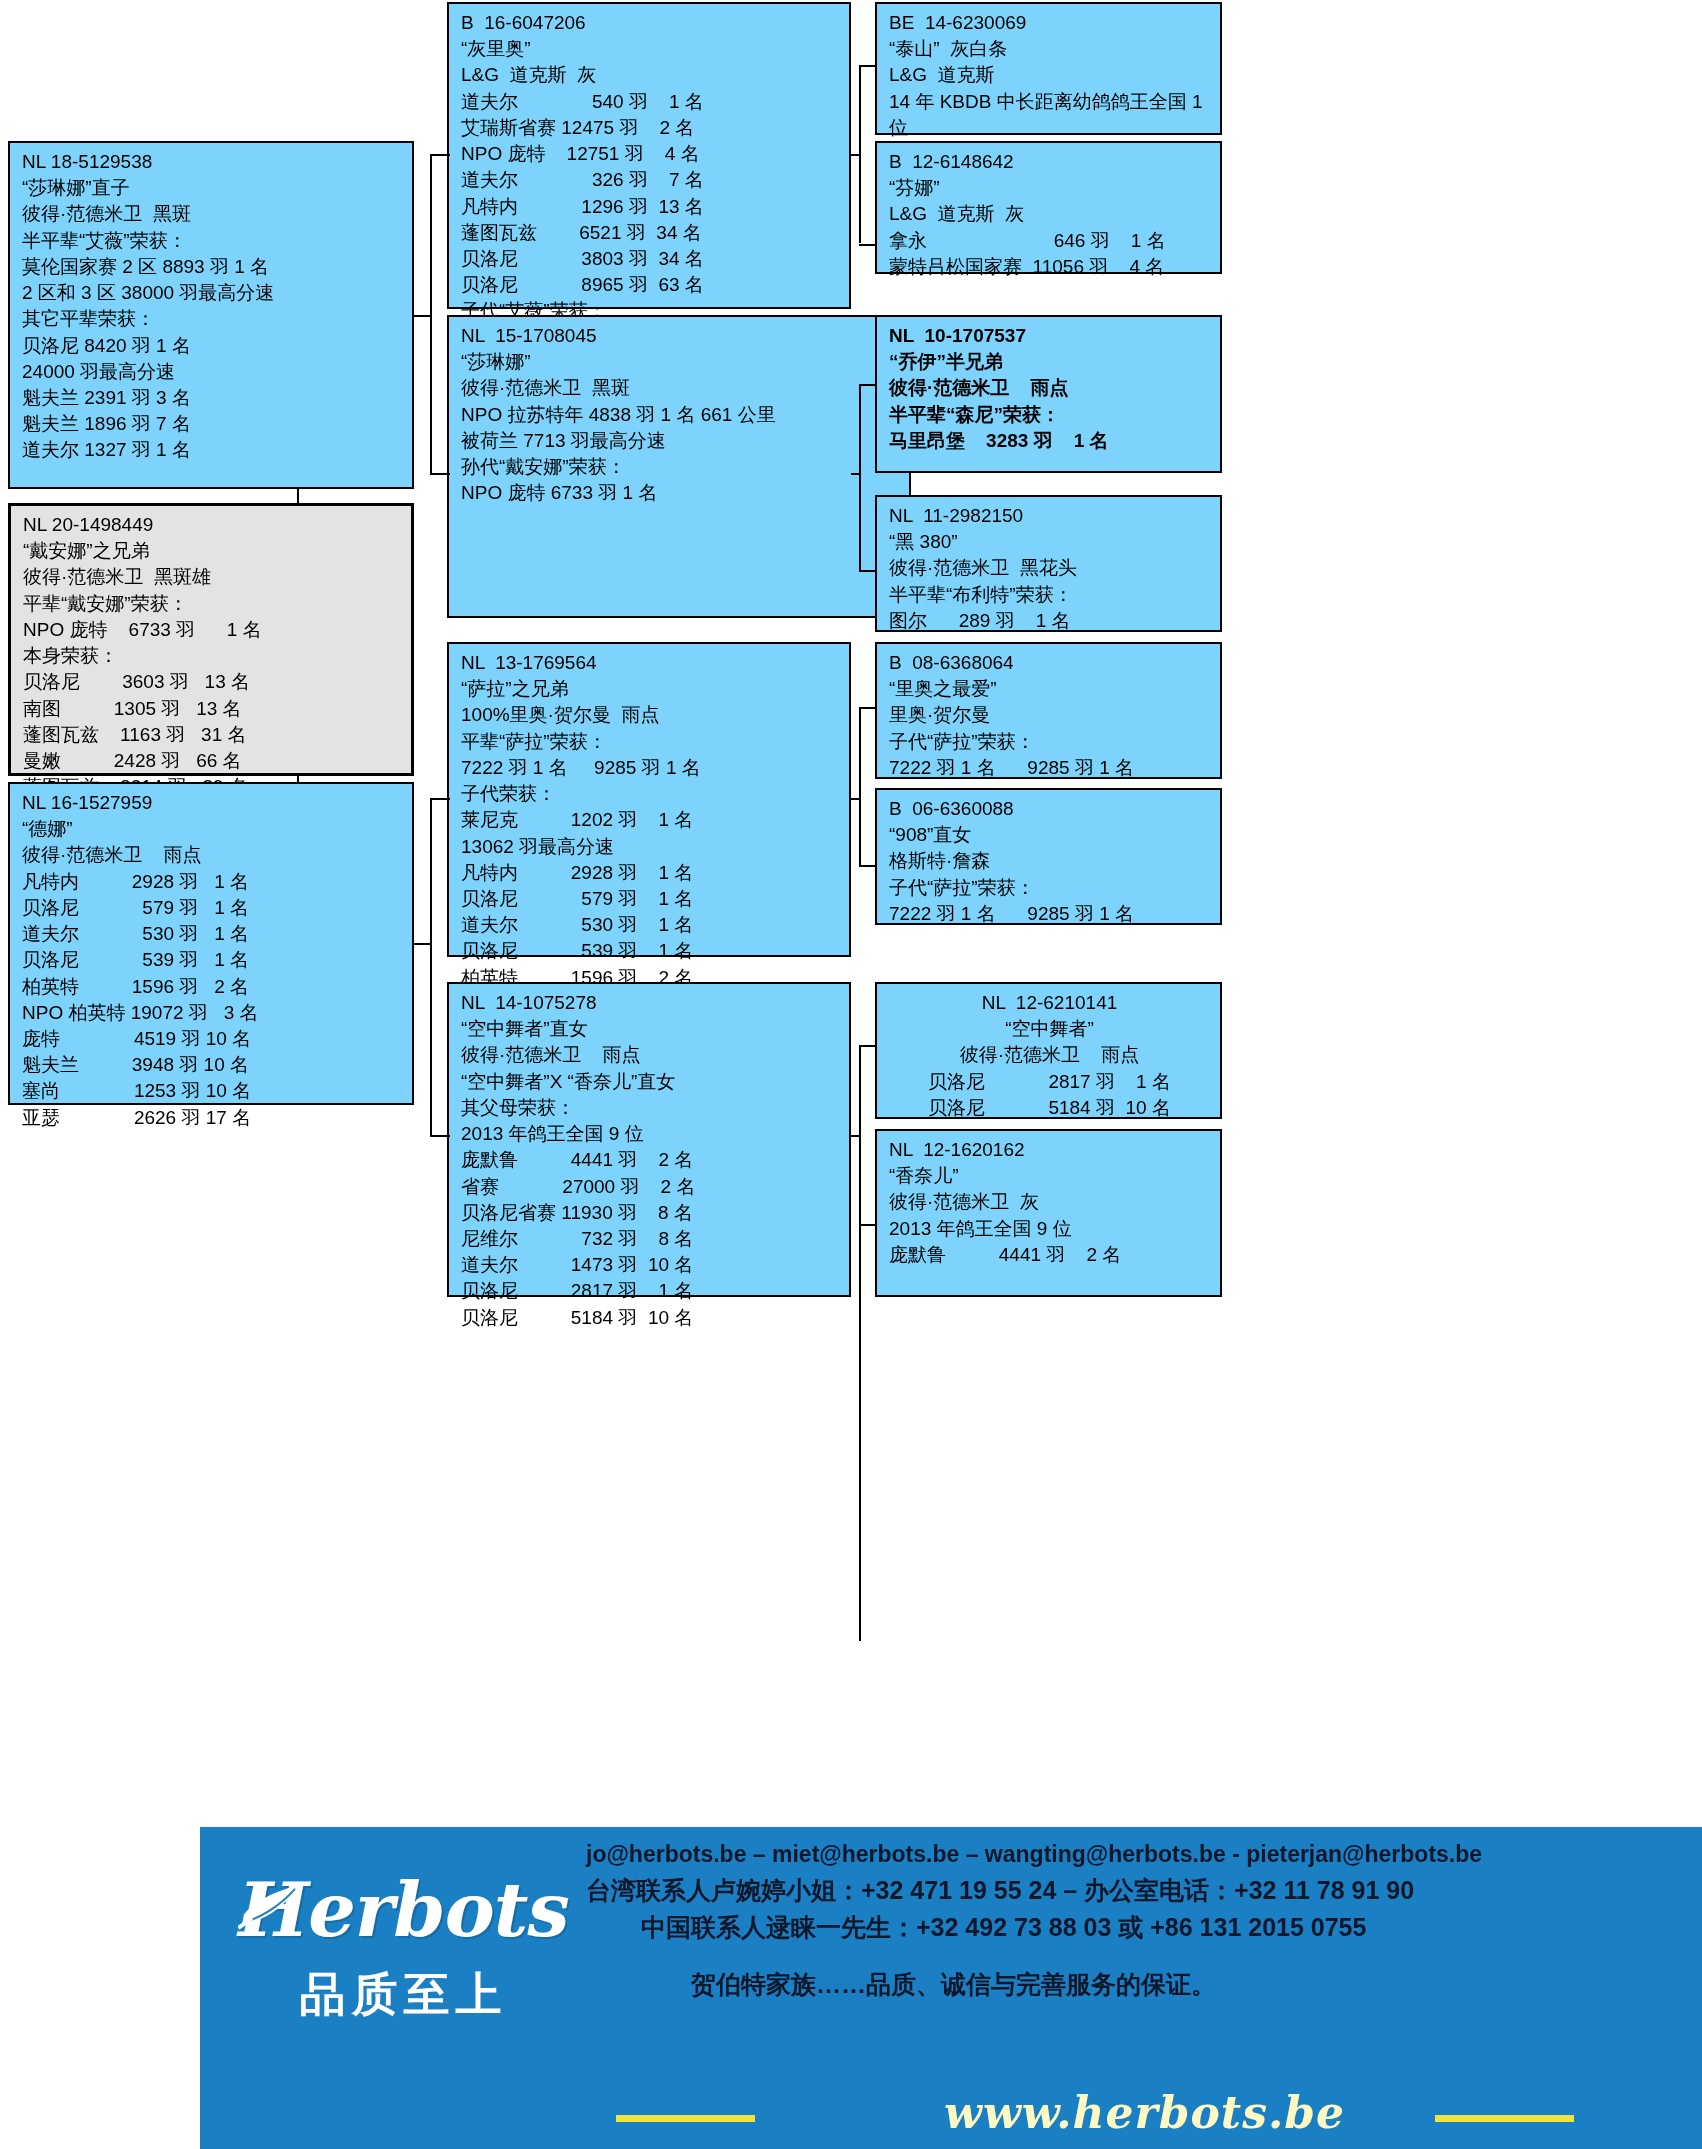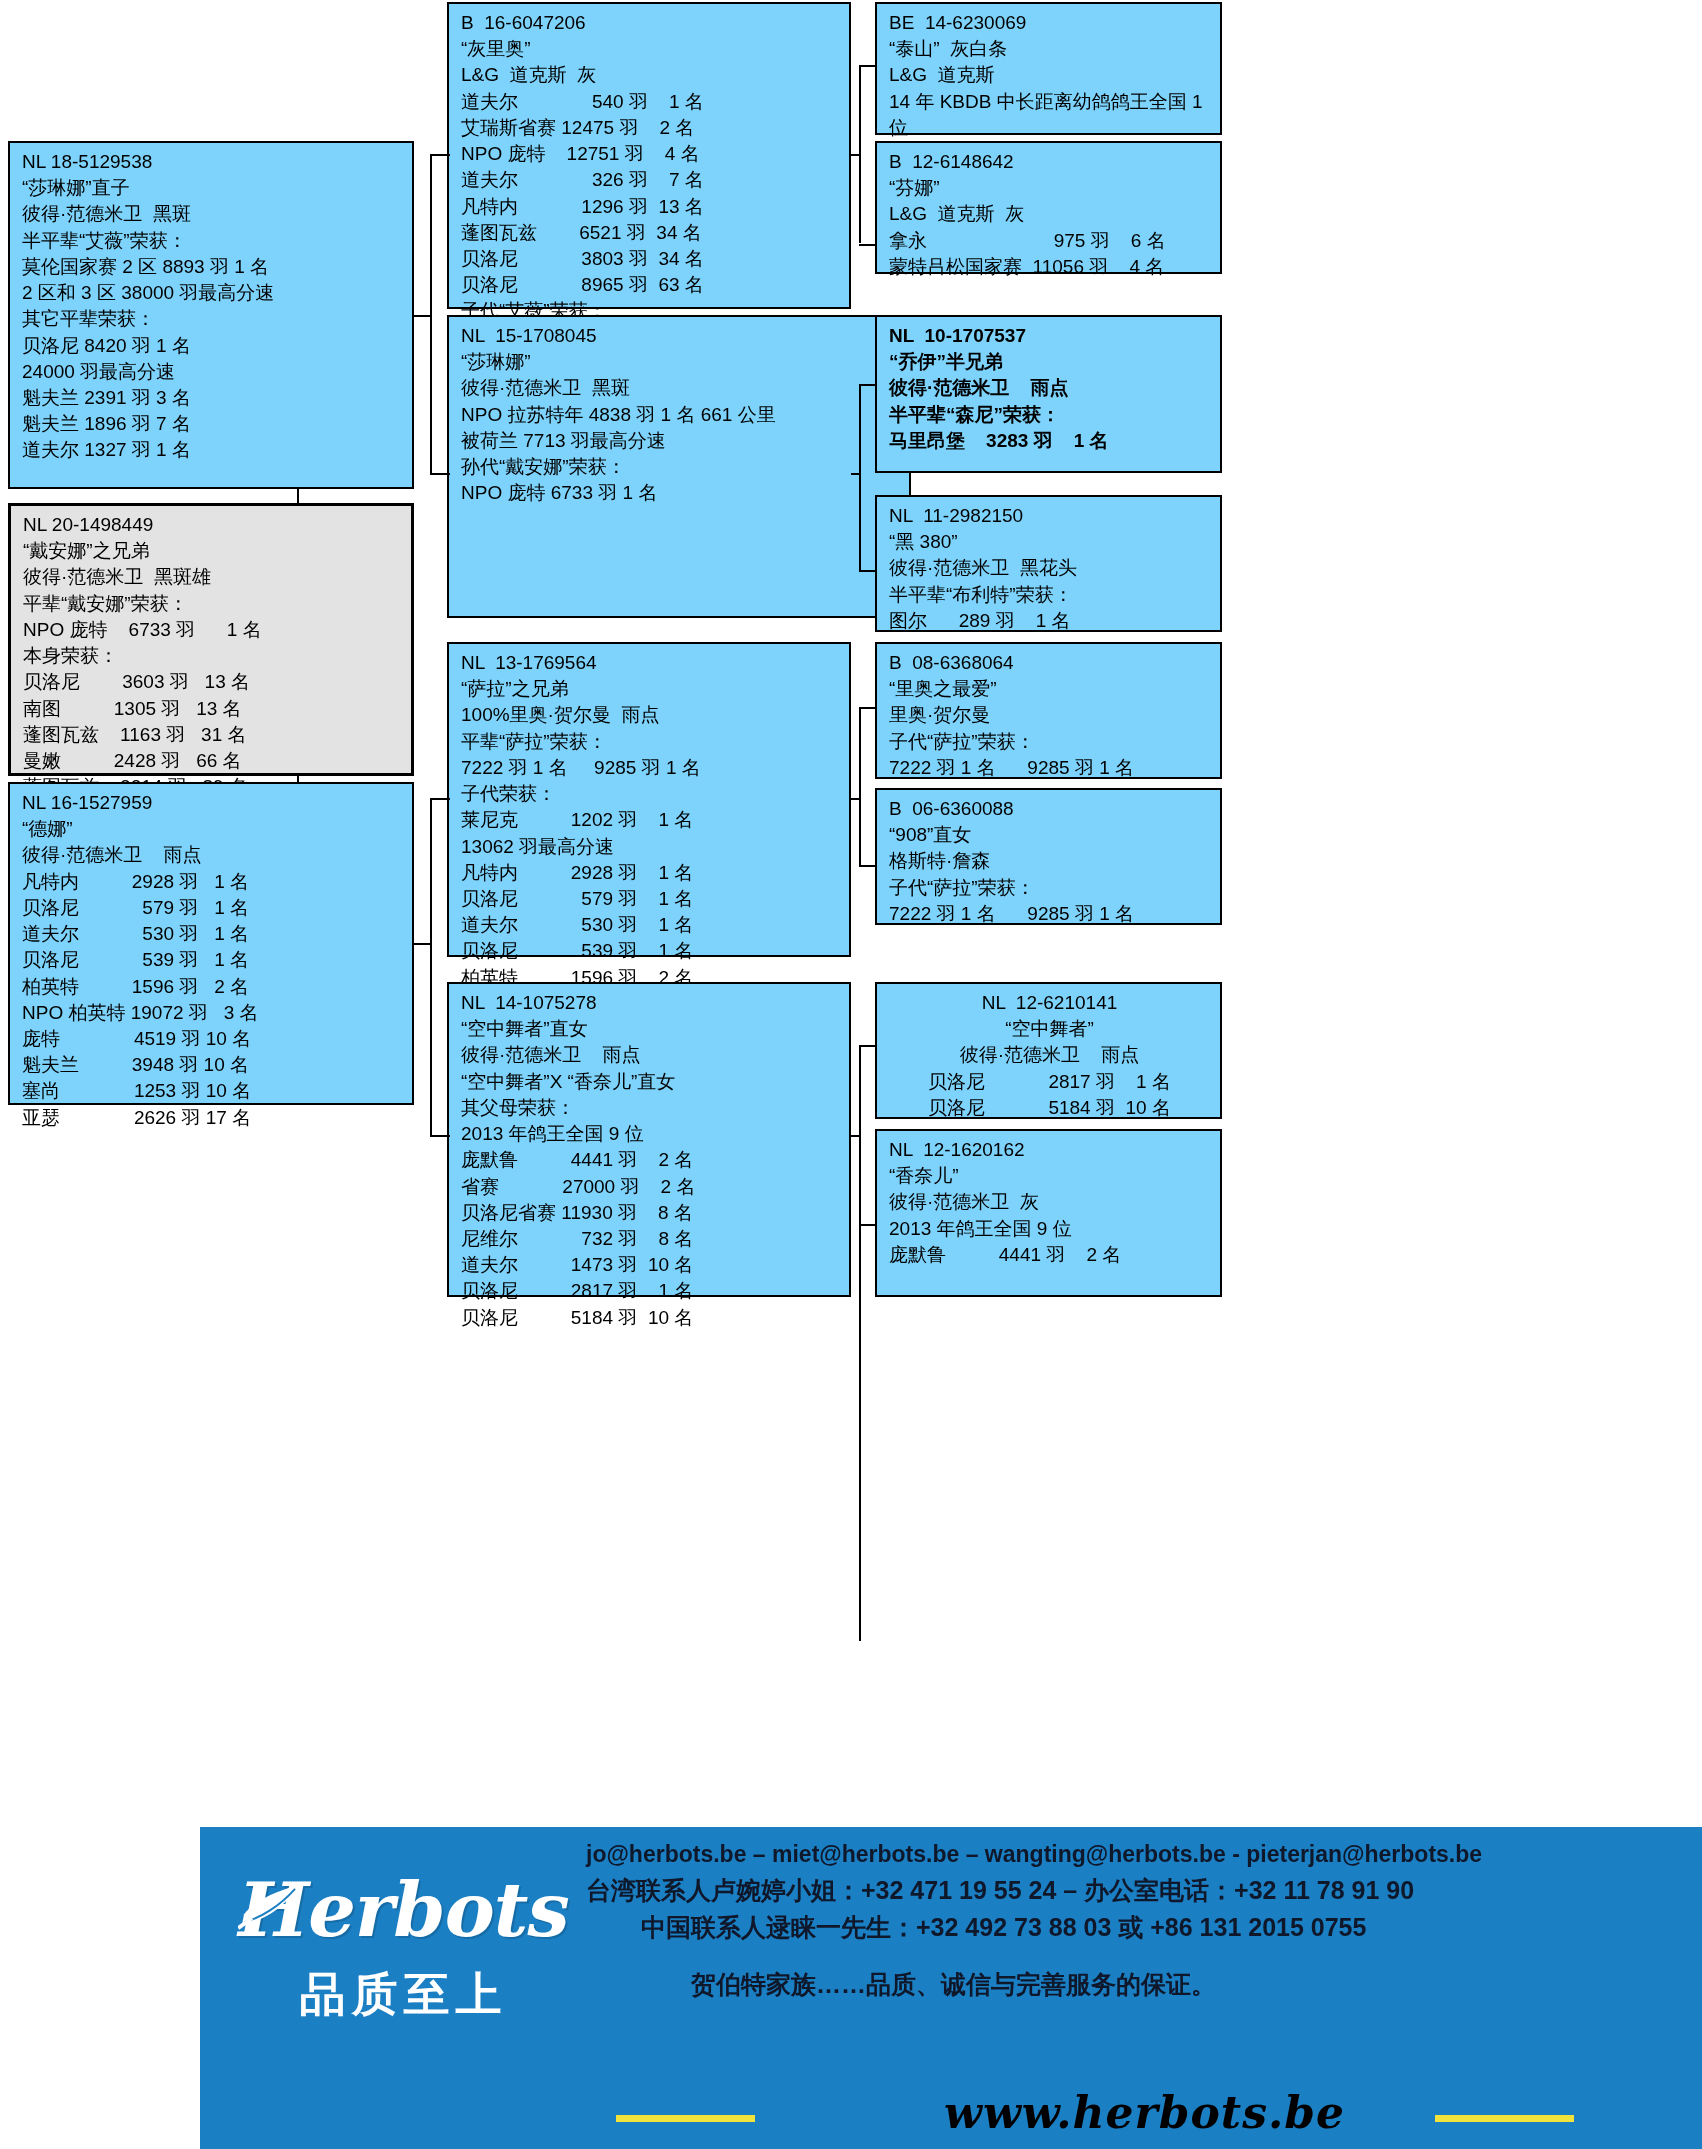--- a/index.html
+++ b/index.html
@@ -116,21 +116,21 @@
     margin-top: 24px;
     padding-left: 105px;
     white-space: nowrap;
   }
   .web {
     position: absolute;
     left: 386px;
     bottom: 12px;
     right: 0;
     text-align: center;
-    color: #000000;
+    color: #fef9c3;
   }
   .web .url {
     font-family: "DejaVu Serif", serif;
     font-style: italic;
     font-weight: bold;
     font-size: 44px;
     letter-spacing: 1px;
   }
   .rule {
     position: absolute;
@@ -155,21 +155,21 @@
   <div class="box" style="left:447px; top:2px; width:404px; height:307px;"><span class="ln">B  16-6047206</span><span class="ln">“灰里奥”</span><span class="ln">L&amp;G  道克斯  灰</span><span class="ln">道夫尔              540 羽    1 名</span><span class="ln">艾瑞斯省赛 12475 羽    2 名</span><span class="ln">NPO 庞特    12751 羽    4 名</span><span class="ln">道夫尔              326 羽    7 名</span><span class="ln">凡特内            1296 羽  13 名</span><span class="ln">蓬图瓦兹        6521 羽  34 名</span><span class="ln">贝洛尼            3803 羽  34 名</span><span class="ln">贝洛尼            8965 羽  63 名</span><span class="ln">子代“艾薇”荣获：</span><span class="ln">莫伦国家赛    8893 羽    1 名</span></div>
 
   <div class="box" style="left:447px; top:315px; width:464px; height:303px;"><span class="ln">NL  15-1708045</span><span class="ln">“莎琳娜”</span><span class="ln">彼得·范德米卫  黑斑</span><span class="ln">NPO 拉苏特年 4838 羽 1 名 661 公里</span><span class="ln">被荷兰 7713 羽最高分速</span><span class="ln">孙代“戴安娜”荣获：</span><span class="ln">NPO 庞特 6733 羽 1 名</span></div>
 
   <div class="box" style="left:447px; top:642px; width:404px; height:315px;"><span class="ln">NL  13-1769564</span><span class="ln">“萨拉”之兄弟</span><span class="ln">100%里奥·贺尔曼  雨点</span><span class="ln">平辈“萨拉”荣获：</span><span class="ln">7222 羽 1 名     9285 羽 1 名</span><span class="ln">子代荣获：</span><span class="ln">莱尼克          1202 羽    1 名</span><span class="ln">13062 羽最高分速</span><span class="ln">凡特内          2928 羽    1 名</span><span class="ln">贝洛尼            579 羽    1 名</span><span class="ln">道夫尔            530 羽    1 名</span><span class="ln">贝洛尼            539 羽    1 名</span><span class="ln">柏英特          1596 羽    2 名</span></div>
 
   <div class="box" style="left:447px; top:982px; width:404px; height:315px;"><span class="ln">NL  14-1075278</span><span class="ln">“空中舞者”直女</span><span class="ln">彼得·范德米卫    雨点</span><span class="ln">“空中舞者”X “香奈儿”直女</span><span class="ln">其父母荣获：</span><span class="ln">2013 年鸽王全国 9 位</span><span class="ln">庞默鲁          4441 羽    2 名</span><span class="ln">省赛            27000 羽    2 名</span><span class="ln">贝洛尼省赛 11930 羽    8 名</span><span class="ln">尼维尔            732 羽    8 名</span><span class="ln">道夫尔          1473 羽  10 名</span><span class="ln">贝洛尼          2817 羽    1 名</span><span class="ln">贝洛尼          5184 羽  10 名</span></div>
 
   <div class="box" style="left:875px; top:2px; width:347px; height:133px;"><span class="ln">BE  14-6230069</span><span class="ln">“泰山”  灰白条</span><span class="ln">L&amp;G  道克斯</span><span class="ln">14 年 KBDB 中长距离幼鸽鸽王全国 1</span><span class="ln">位</span></div>
 
-  <div class="box" style="left:875px; top:141px; width:347px; height:133px;"><span class="ln">B  12-6148642</span><span class="ln">“芬娜”</span><span class="ln">L&amp;G  道克斯  灰</span><span class="ln">拿永                        975 羽    6 名</span><span class="ln">蒙特吕松国家赛  11056 羽    4 名</span></div>
+  <div class="box" style="left:875px; top:141px; width:347px; height:133px;"><span class="ln">B  12-6148642</span><span class="ln">“芬娜”</span><span class="ln">L&amp;G  道克斯  灰</span><span class="ln">拿永                        646 羽    1 名</span><span class="ln">蒙特吕松国家赛  11056 羽    4 名</span></div>
 
   <div class="box" style="left:875px; top:315px; width:347px; height:158px;font-weight:bold;"><span class="ln">NL  10-1707537</span><span class="ln">“乔伊”半兄弟</span><span class="ln">彼得·范德米卫    雨点</span><span class="ln">半平辈“森尼”荣获：</span><span class="ln">马里昂堡    3283 羽    1 名</span></div>
 
   <div class="box" style="left:875px; top:495px; width:347px; height:137px;"><span class="ln">NL  11-2982150</span><span class="ln">“黑 380”</span><span class="ln">彼得·范德米卫  黑花头</span><span class="ln">半平辈“布利特”荣获：</span><span class="ln">图尔      289 羽    1 名</span></div>
 
   <div class="box" style="left:875px; top:642px; width:347px; height:137px;"><span class="ln">B  08-6368064</span><span class="ln">“里奥之最爱”</span><span class="ln">里奥·贺尔曼</span><span class="ln">子代“萨拉”荣获：</span><span class="ln">7222 羽 1 名      9285 羽 1 名</span></div>
 
   <div class="box" style="left:875px; top:788px; width:347px; height:137px;"><span class="ln">B  06-6360088</span><span class="ln">“908”直女</span><span class="ln">格斯特·詹森</span><span class="ln">子代“萨拉”荣获：</span><span class="ln">7222 羽 1 名      9285 羽 1 名</span></div>
 
   <div class="box" style="left:875px; top:982px; width:347px; height:137px;text-align:center;"><span class="ln">NL  12-6210141</span><span class="ln">“空中舞者”</span><span class="ln">彼得·范德米卫    雨点</span><span class="ln">贝洛尼            2817 羽    1 名</span><span class="ln">贝洛尼            5184 羽  10 名</span></div>

